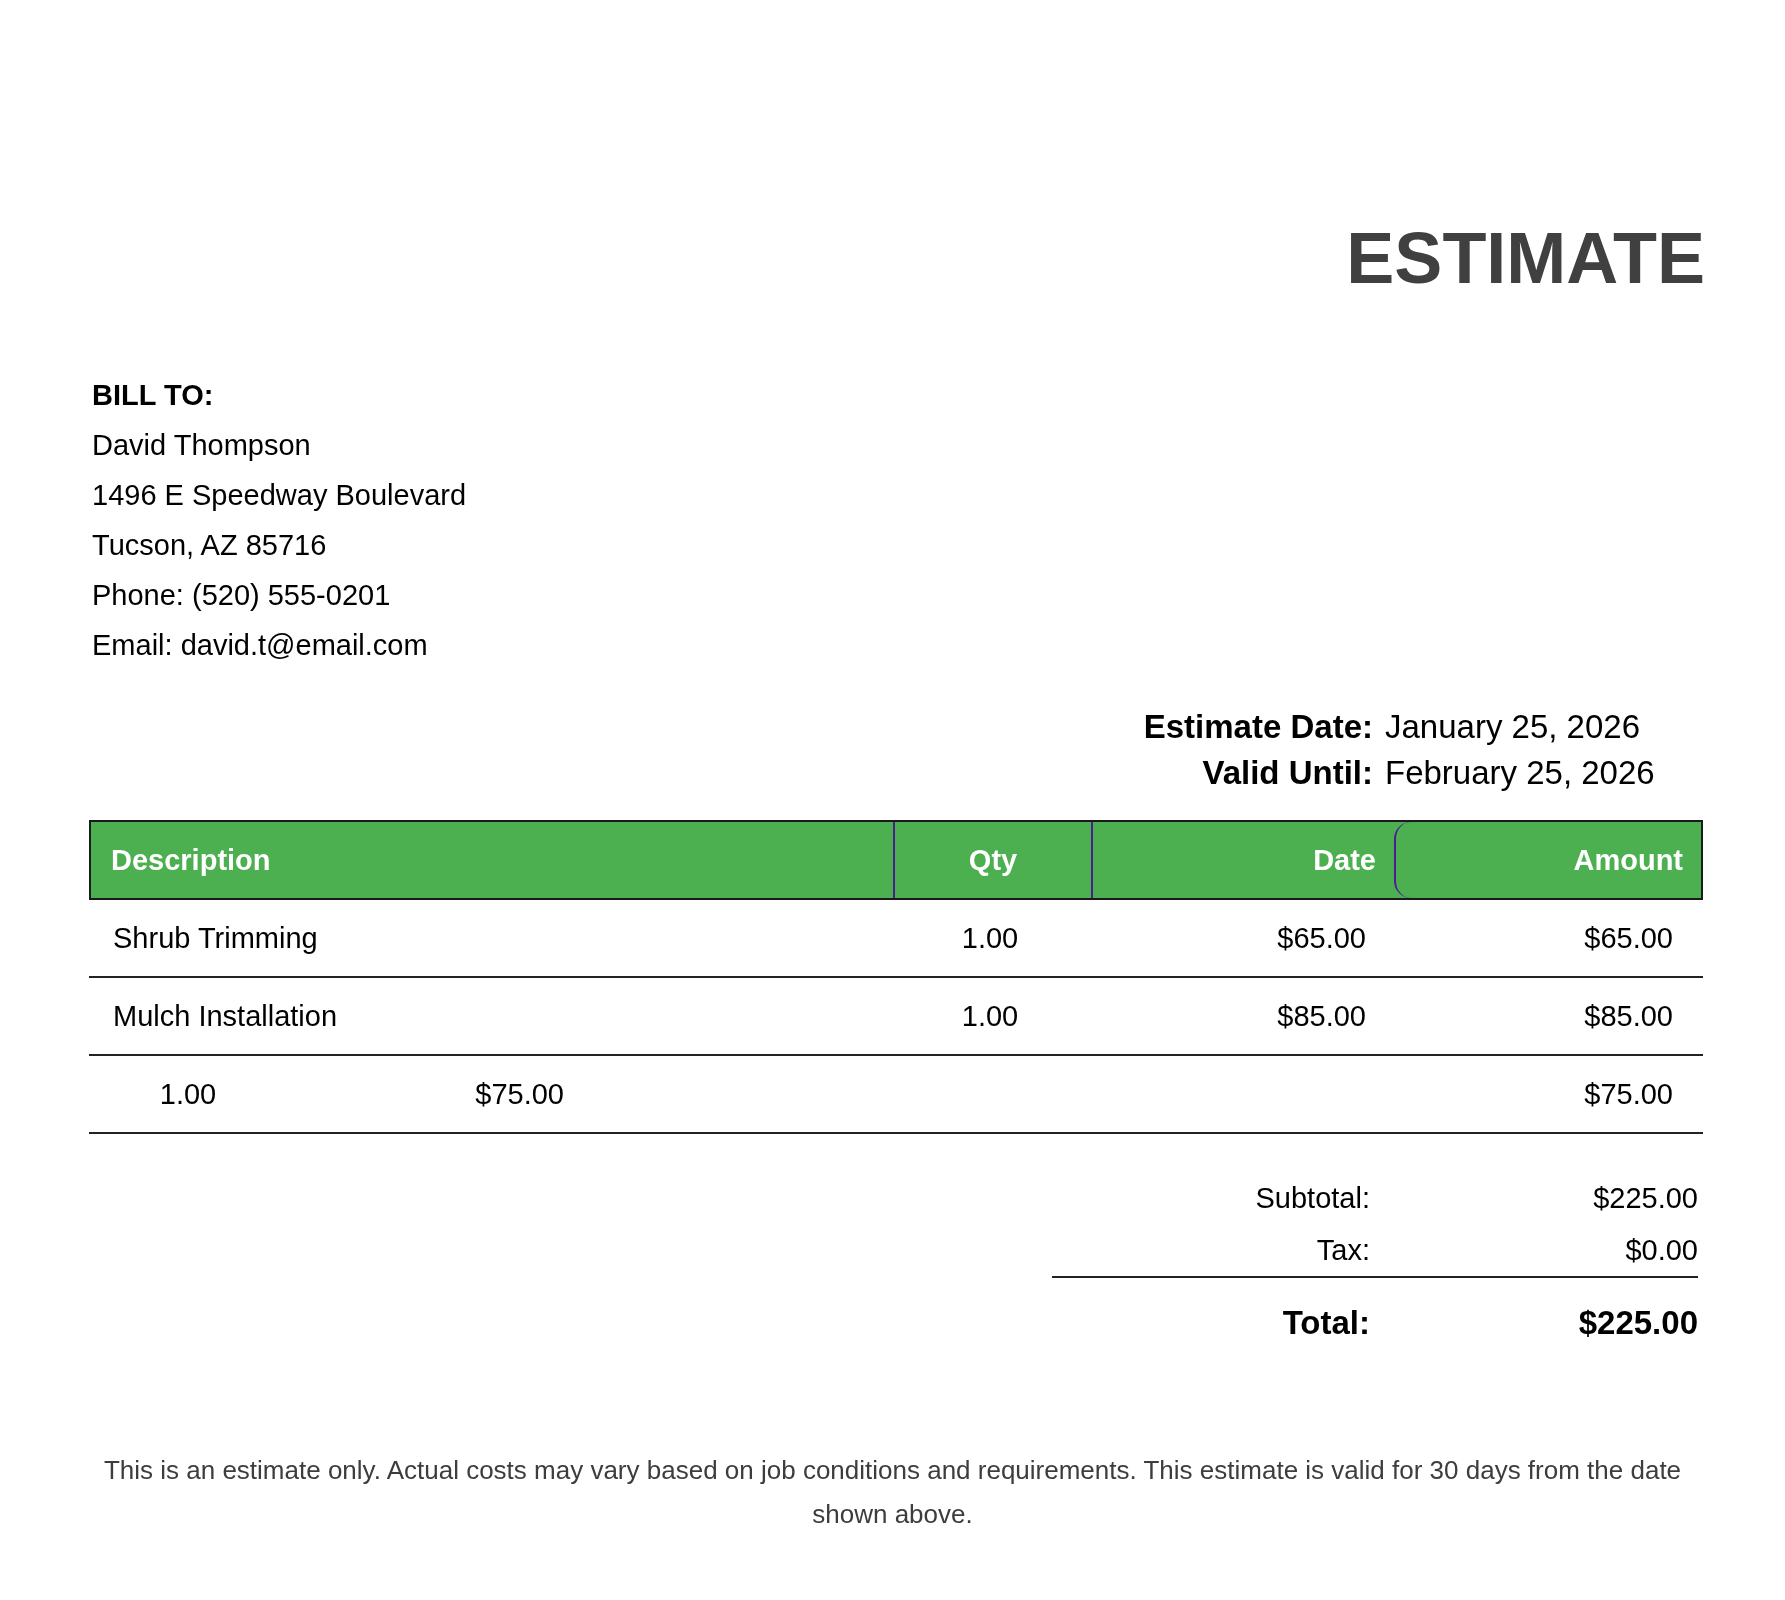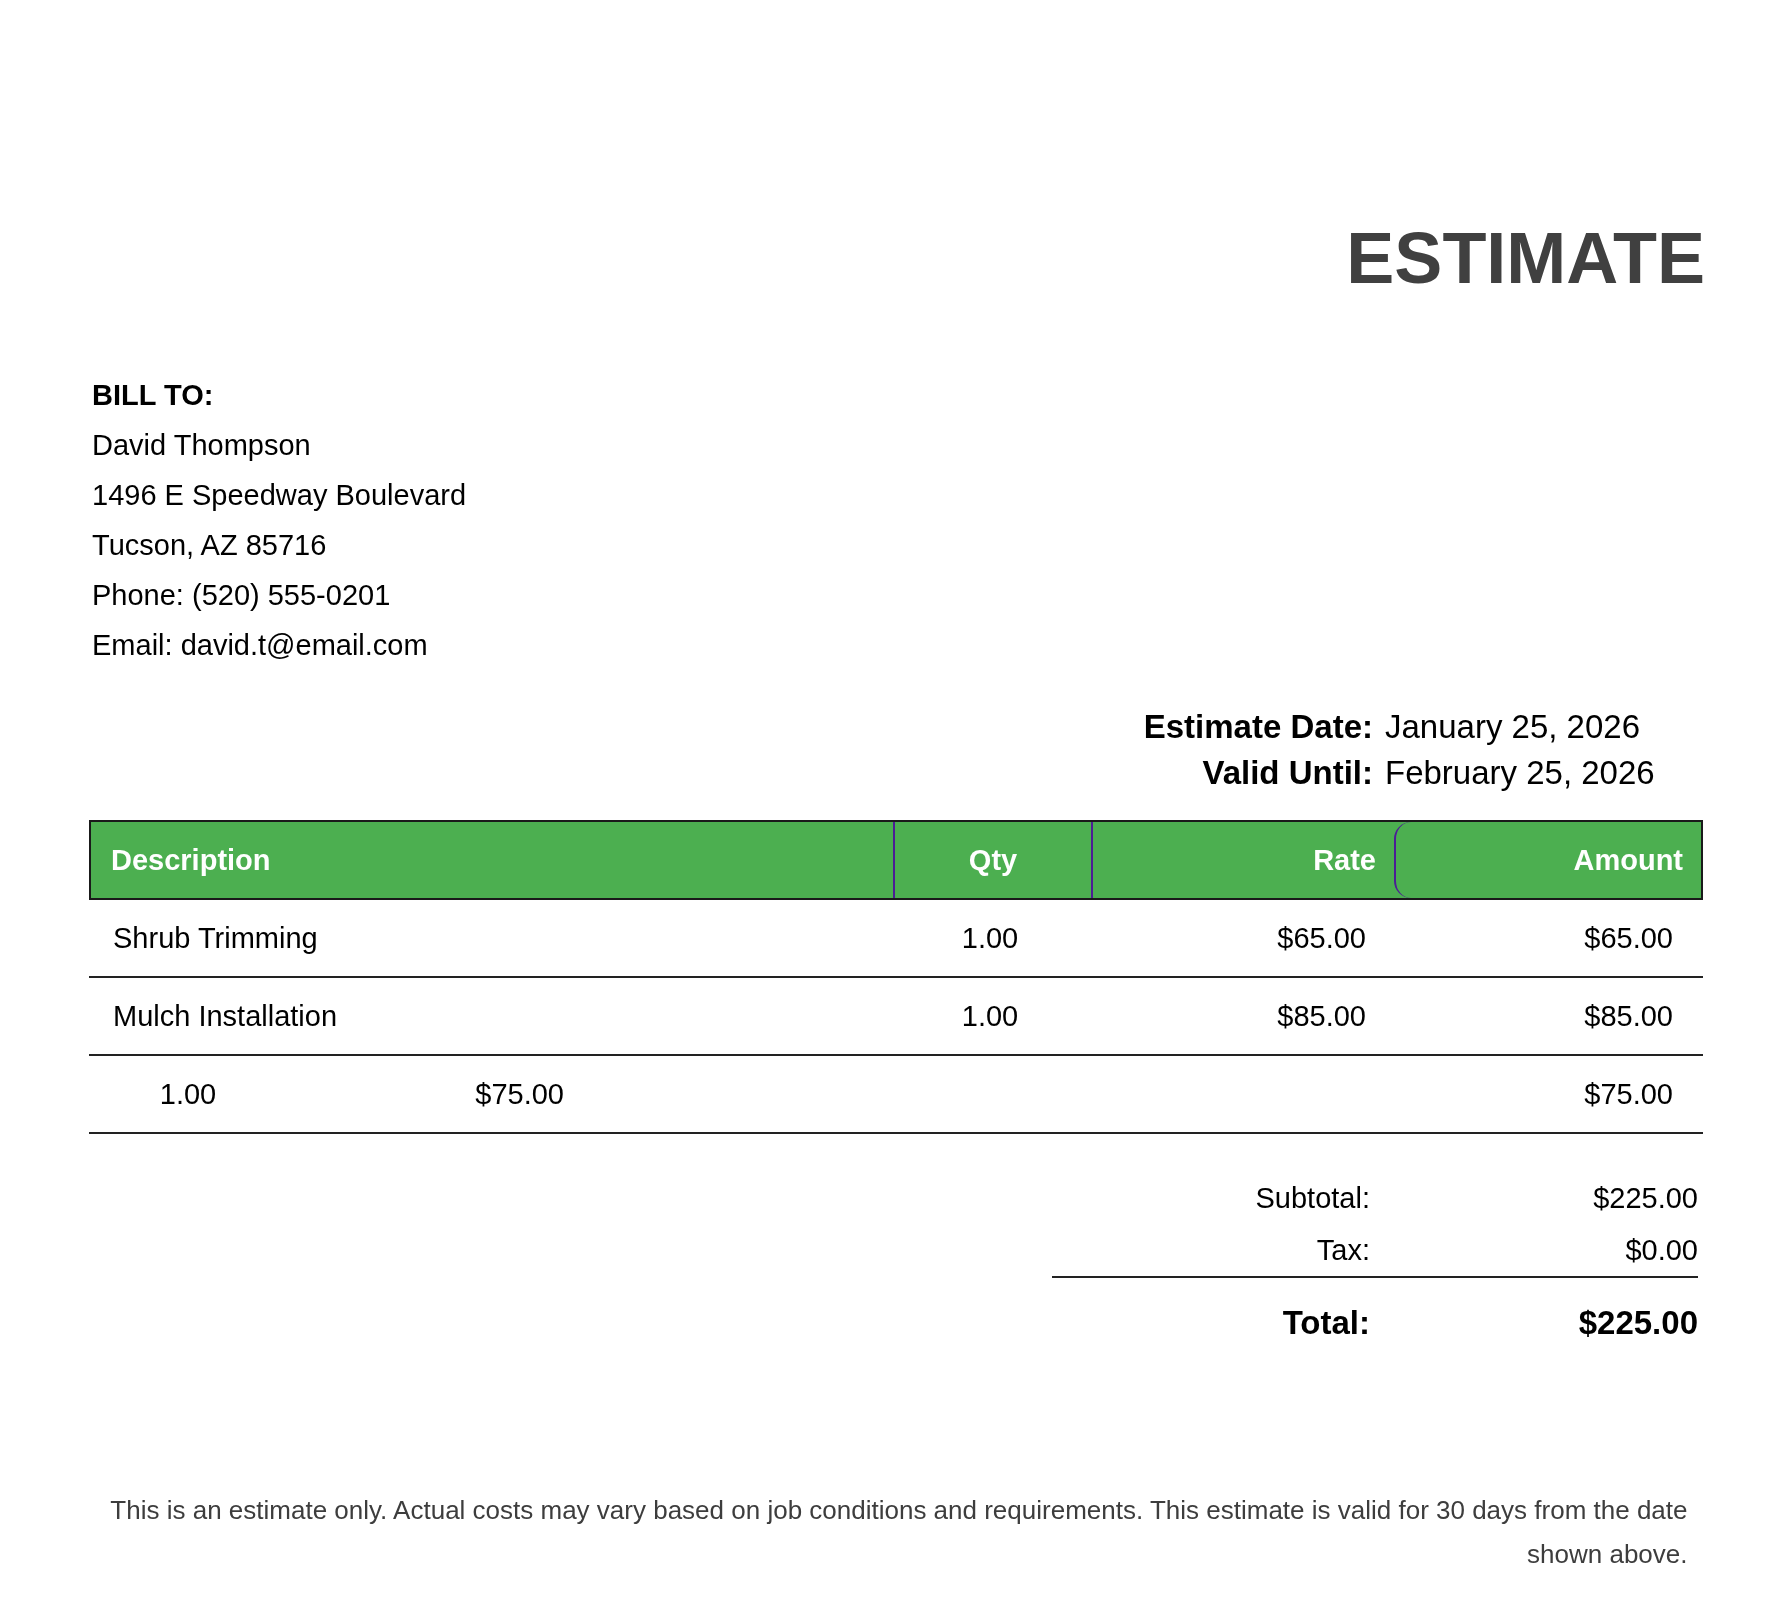--- a/index.html
+++ b/index.html
@@ -137,23 +137,23 @@
     height: 90px;
     font-size: 33px;
     font-weight: bold;
   }
 
   
   .footer-note {
     position: absolute;
     left: 50%;
     transform: translateX(-50%);
-    top: 1488px;
+    top: 1448px;
     width: 1590px;
-    text-align: right;
+    text-align: center;
     font-size: 26px;
     line-height: 44px;
     color: #3d3d3d;
   }
 </style>
 </head>
 <body>
 
 <div class="page">
 
@@ -177,21 +177,21 @@
     <div class="date-row">
       <div class="date-label">Valid Until:</div>
       <div class="date-value">February 25, 2026</div>
     </div>
   </div>
 
   <div class="items-table">
     <div class="table-header">
       <div class="cell col-description">Description</div>
       <div class="cell col-qty">Qty</div>
-      <div class="cell col-rate">Rate</div>
+      <div class="cell col-rate">Date</div>
       <div class="cell col-amount">Amount</div>
     </div>
 
     <div class="table-row">
       <div class="cell col-description">Shrub Trimming</div>
       <div class="cell col-qty">1.00</div>
       <div class="cell col-rate">$65.00</div>
       <div class="cell col-amount">$65.00</div>
     </div>
 

